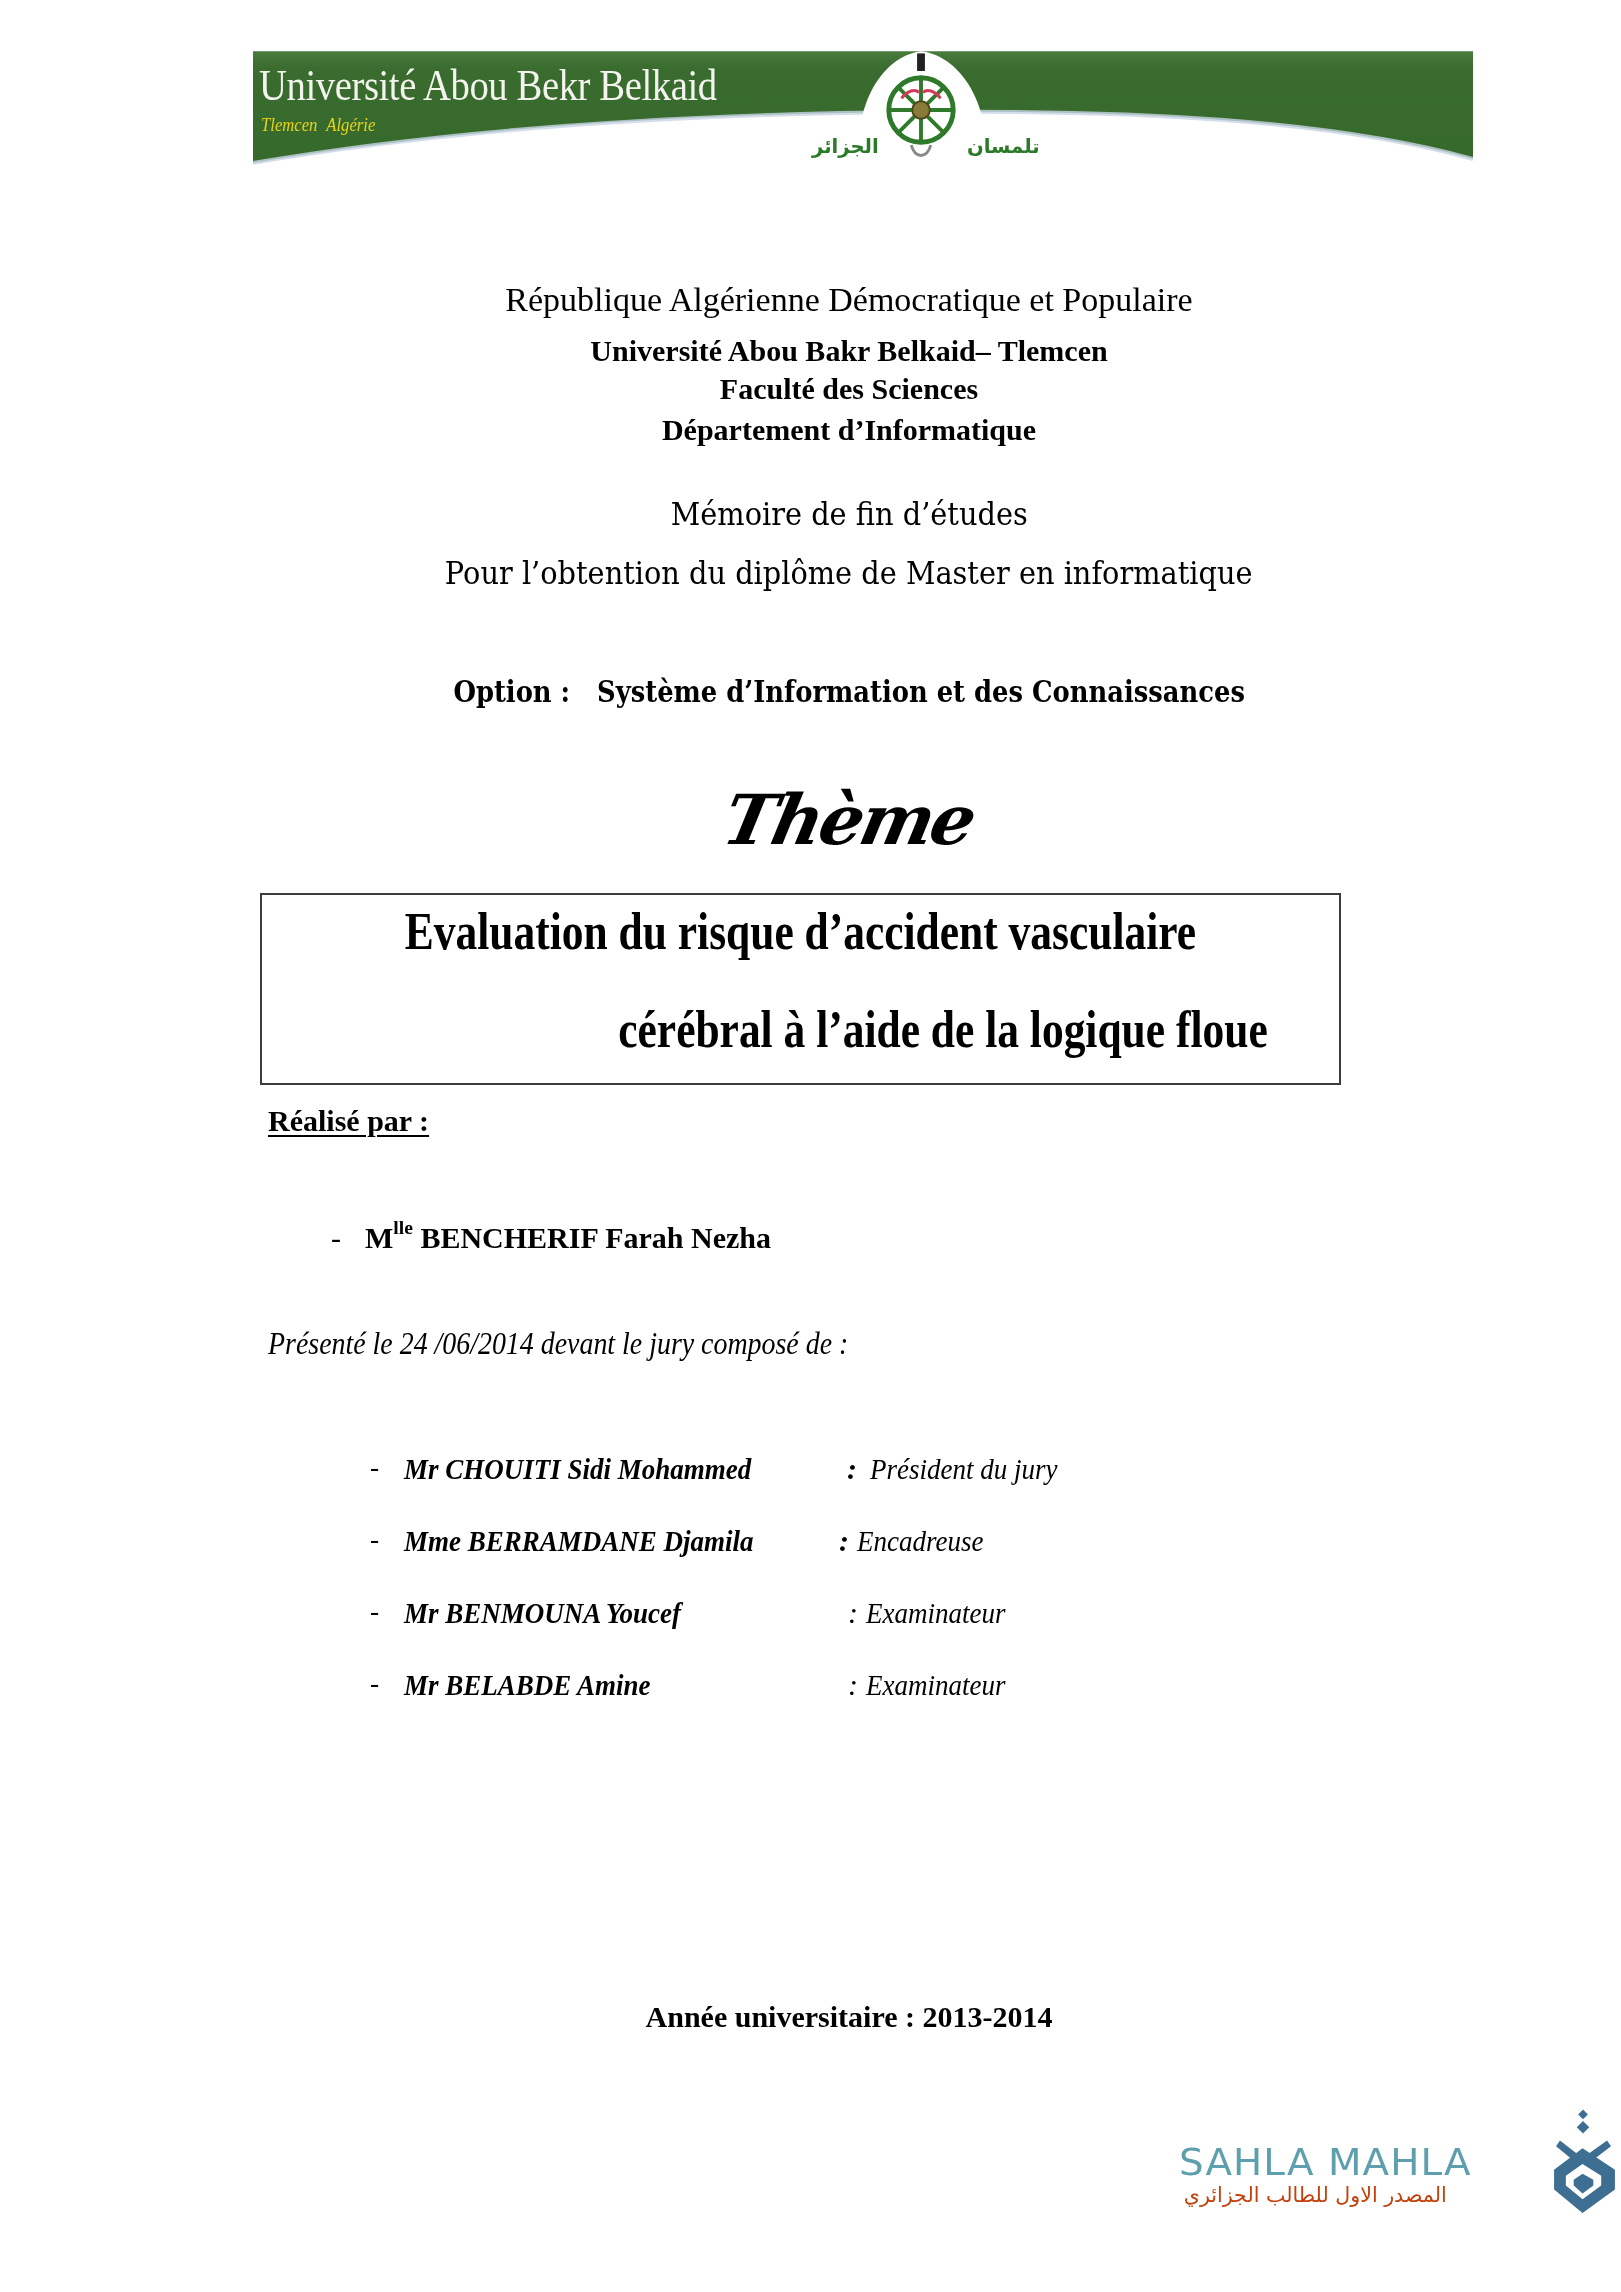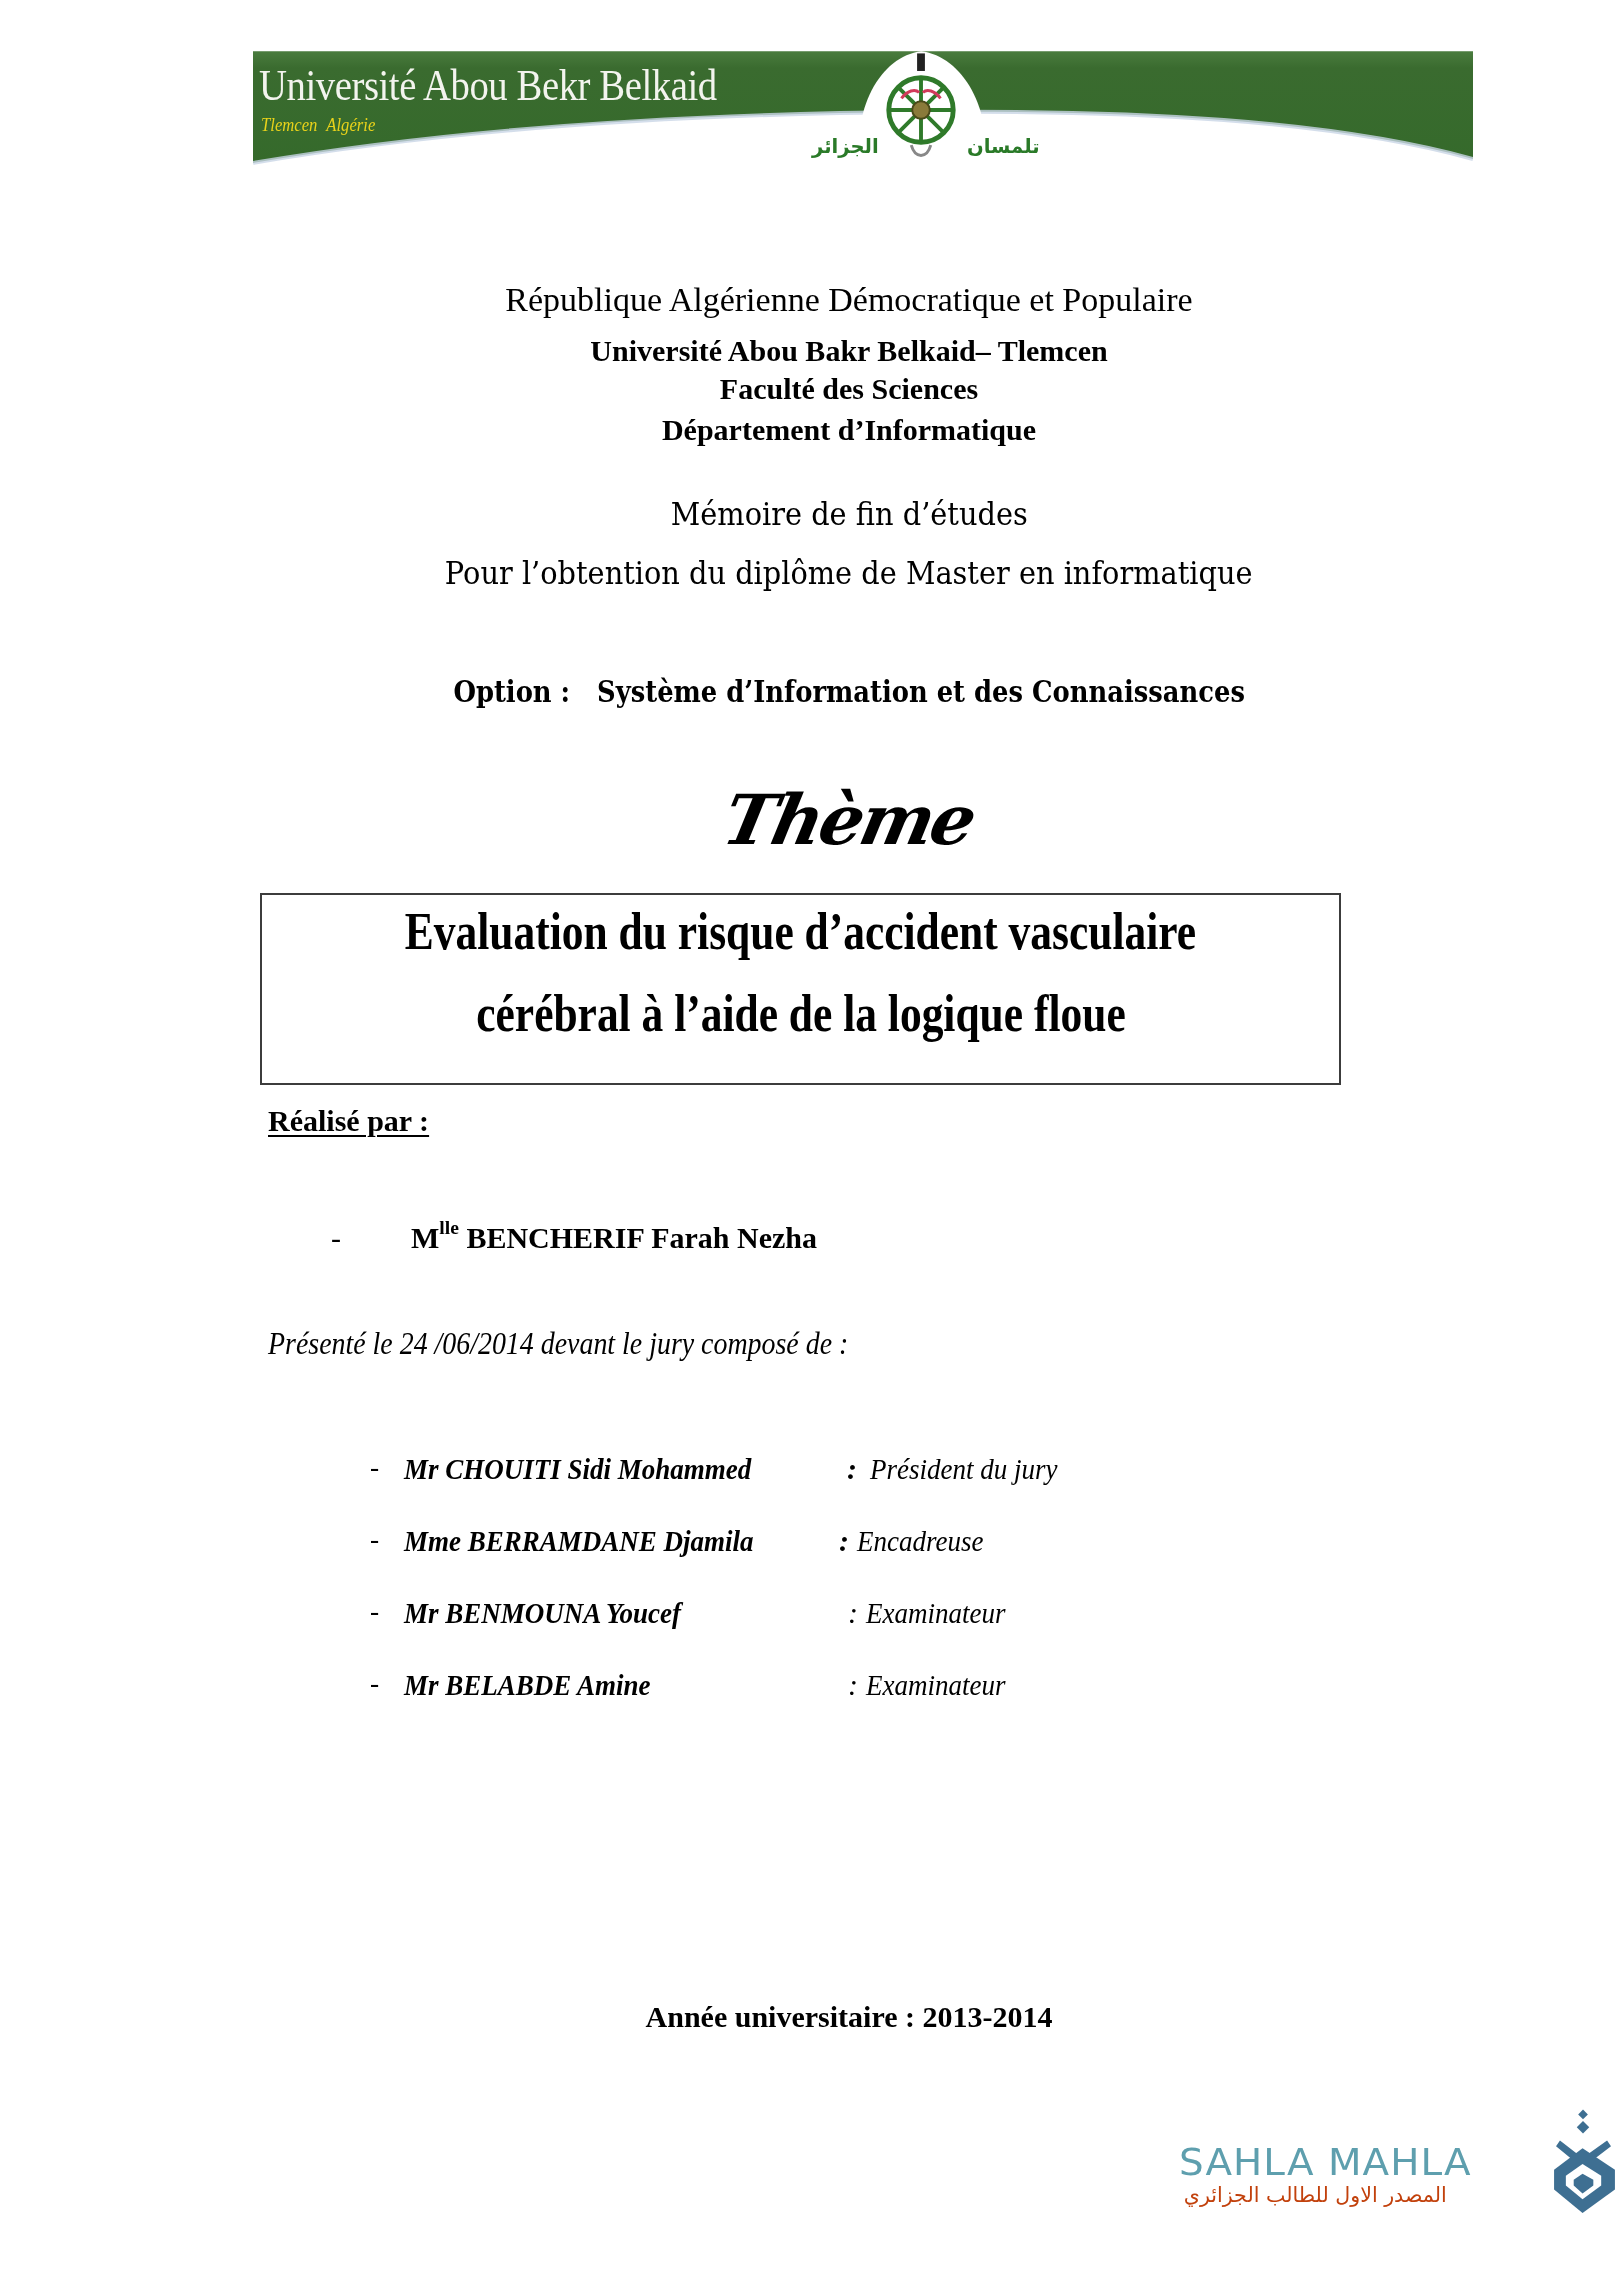--- a/index.html
+++ b/index.html
@@ -109,29 +109,29 @@
 </div>
 
 <div class="line" style="top:779px; left:0; width:1698px; text-align:center;">
   <span class="theme" style="display:inline-block;">Thème</span>
 </div>
 
 <div id="title-box" class="abs">
   <div class="title-line" style="top:5.9px;">
     <span>Evaluation du risque d’accident vasculaire</span>
   </div>
-  <div class="title-line" style="top:88px;">
+  <div class="title-line" style="top:104px;text-align:right;">
     <span>cérébral à l’aide de  la logique floue</span>
   </div>
 </div>
 
 <div class="line underline" style="left:268px; top:1104px; font-size:30px; font-weight:bold;">Réalisé par :</div>
 <div class="line" style="left:331px; top:1221px; font-size:30px;">
   <span>-</span>
-  <span style="position:absolute; left:34px; top:0; font-weight:bold; white-space:nowrap;margin-left:46px;">
+  <span style="position:absolute; left:34px; top:0; font-weight:bold; white-space:nowrap;">
     <span>M</span><sup class="sup">lle</sup>
     <span>BENCHERIF Farah Nezha</span>
   </span>
 </div>
 
 <div class="line" style="left:268px; top:1326px; font-size:31px; font-style:italic;">
   <span style="display:inline-block; transform:scaleX(0.9); transform-origin:left top;">Présenté le 24 /06/2014 devant le jury composé de :</span>
 </div>
 
 <div class="jury-row" style="top:1452px;">

